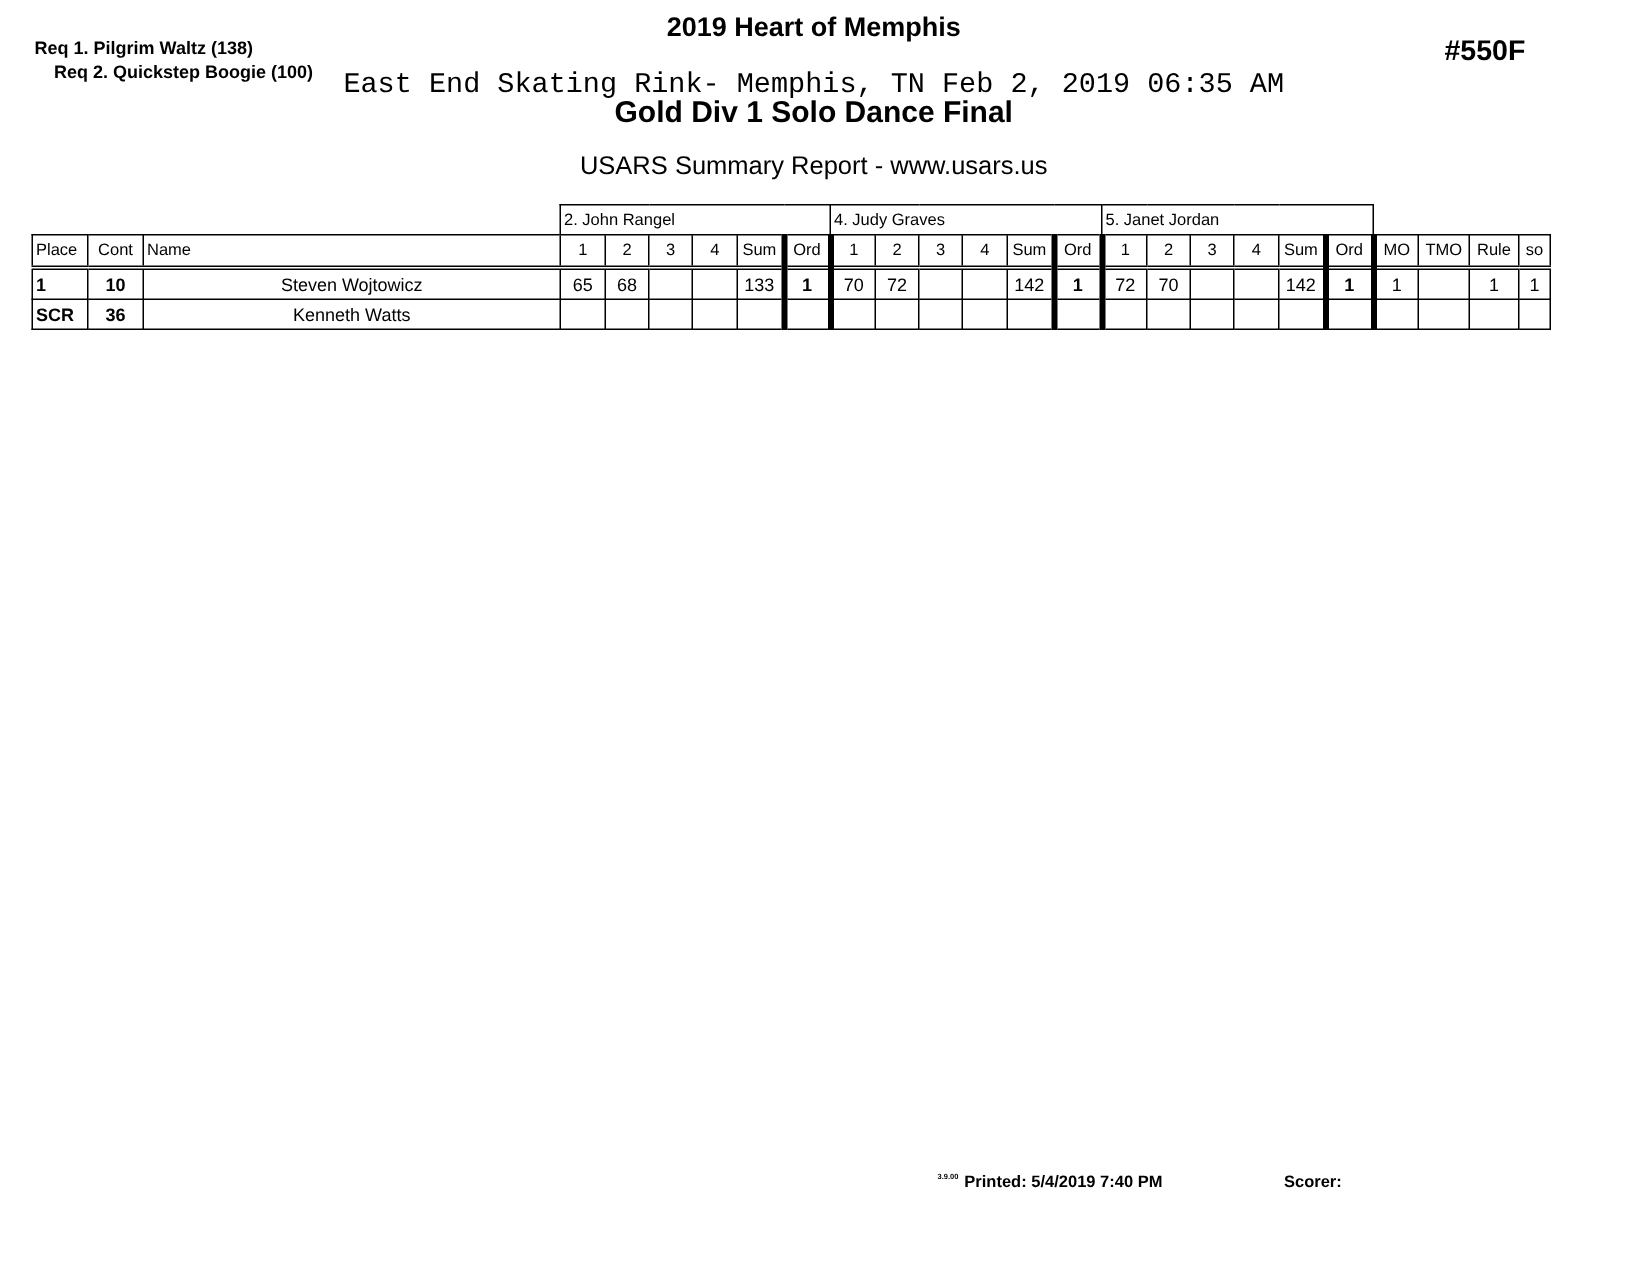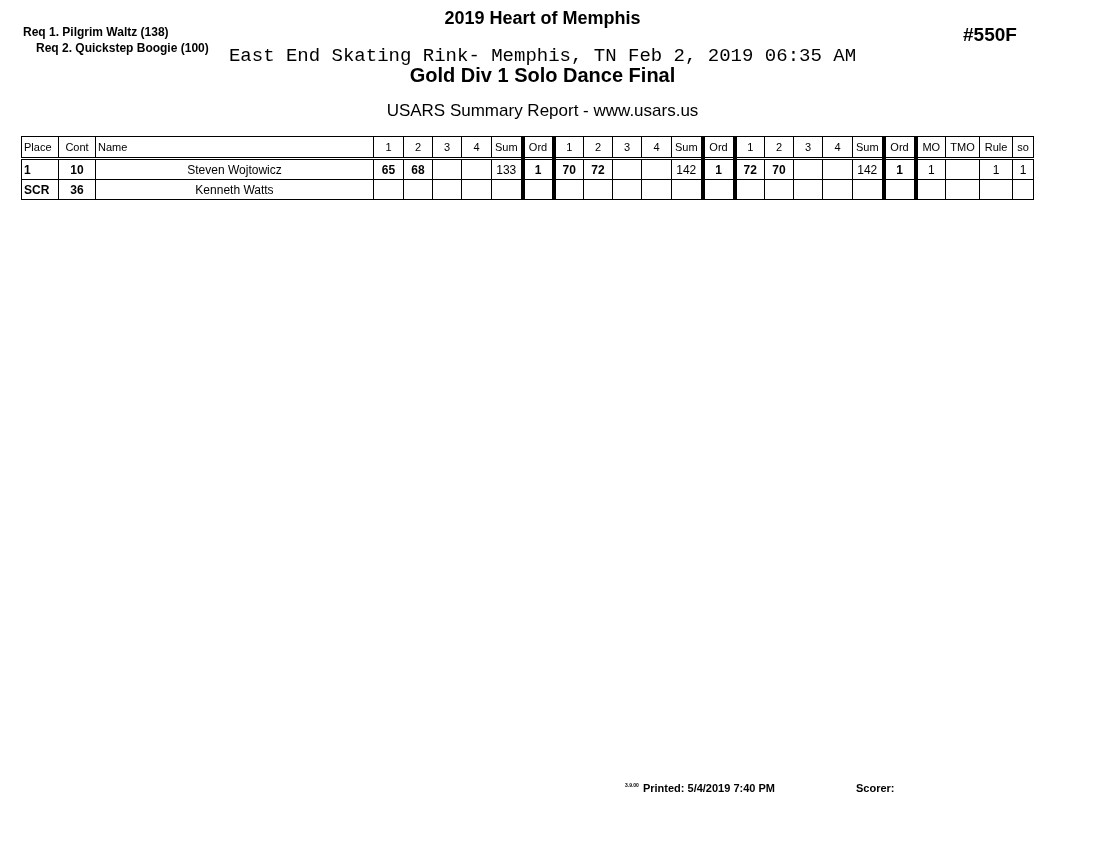--- a/index.html
+++ b/index.html
@@ -16,21 +16,21 @@
   table.grid { position:absolute; left:21px; top:136px; border-collapse:collapse; table-layout:fixed; font-size:11px; }
   table.grid td { border:1px solid #000; padding:0 2px; height:19px; overflow:hidden; white-space:nowrap; }
   td.blank { border:none !important; }
   td.judge { text-align:left; padding-left:6px; vertical-align:middle; height:20px; }
   tr.hdr td { text-align:center; height:20px; border-bottom:3px double #000;margin-left:48px; }
   tr.hdr td.left { text-align:left; }
   tr.data td { font-size:12px; text-align:center; }
   td.b { font-weight:bold; }
   td.name { text-align:left; padding-left:6px; font-weight:normal; }
   td.place { text-align:left !important; font-weight:bold; }
-  td.num { text-align:right; padding-left:5px;font-weight:bold; }
+  td.num { text-align:right; padding-left:5px; }
   td.sum { text-align:center; padding-right:4px; }
   td.ord { font-weight:bold; font-size:13px; }
   .thickL { border-left:4px solid #000 !important; }
   .footer { top:782px; font-size:11px; font-weight:bold; }
   .ver { font-size:5px; vertical-align:top; font-weight:bold; margin-right:4px; }
 </style>
 </head>
 <body>
 
 <div class="abs req" style="top:25px;"><span>Req  1.</span> <span>Pilgrim Waltz (138)</span></div>
@@ -64,20 +64,27 @@
       <col style="width:29px">
       <col style="width:30px">
       <col style="width:31px">
       <col style="width:32px">
     <col style="width:30px">
       <col style="width:34px">
       <col style="width:33px">
       <col style="width:21px">
   </colgroup>
   <tbody>
+      <tr>
+    <td class="blank" colspan="3"></td>
+    <td class="judge" colspan="6">2.  John Rangel</td>
+    <td class="judge" colspan="6">4.  Judy Graves</td>
+    <td class="judge" colspan="6">5.  Janet Jordan</td>
+    <td class="blank" colspan="4"></td>
+  </tr>
   <tr class="hdr">
     <td class="left">Place</td>
     <td>Cont</td>
     <td class="left">Name</td>
     <td>1</td>
     <td>2</td>
     <td>3</td>
     <td>4</td>
     <td>Sum</td>
     <td class="thickL">Ord</td>

